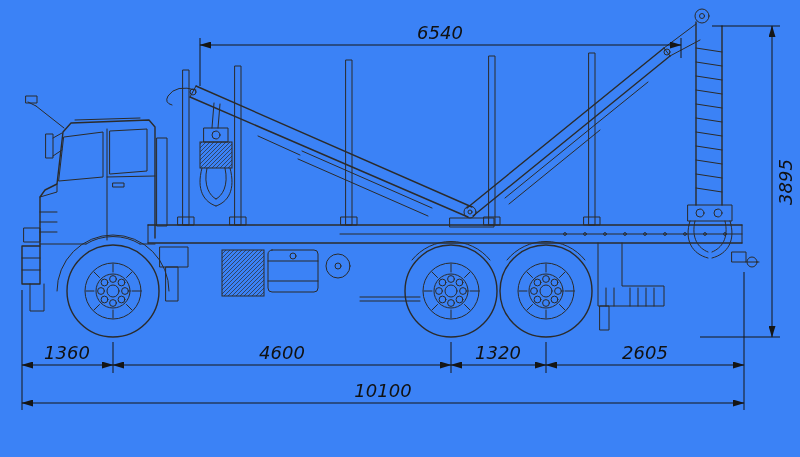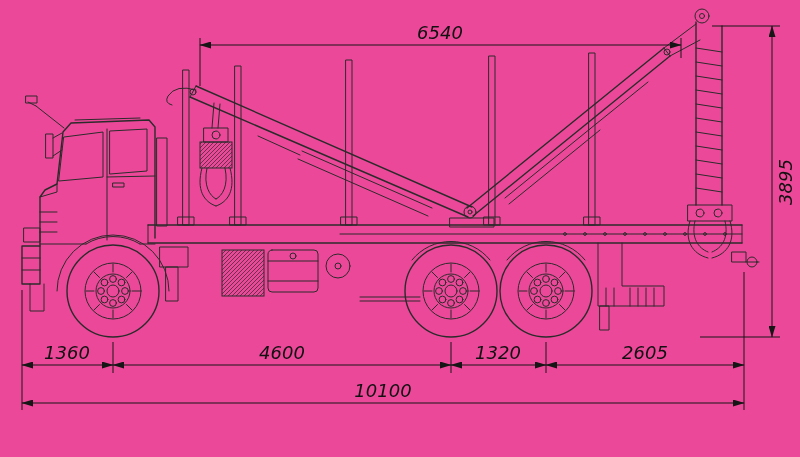--- a/index.html
+++ b/index.html
@@ -1,16 +1,16 @@
 <!DOCTYPE html>
 <html><head>
 <meta charset="utf-8">
 <style>
   html,body{margin:0;padding:0;background:#ffffff;}
-  .canvas{position:relative;width:800px;height:457px;background:#ec4899;overflow:hidden;
+  .canvas{position:relative;width:800px;height:457px;background:#3b82f6;overflow:hidden;
           font-family:"DejaVu Sans",sans-serif;}
   svg{position:absolute;left:0;top:0;}
   .ln{fill:none;stroke:#2b2b2b;stroke-width:1;stroke-linejoin:round;stroke-linecap:round;}
   .ln2{fill:none;stroke:#2b2b2b;stroke-width:1.4;stroke-linejoin:round;stroke-linecap:round;}
   .dm{fill:none;stroke:#161616;stroke-width:1;}
   text.dim{font-family:"DejaVu Sans",sans-serif;font-style:italic;font-size:18px;fill:#111;text-anchor:middle;}
 </style>
 </head>
 <body>
 

